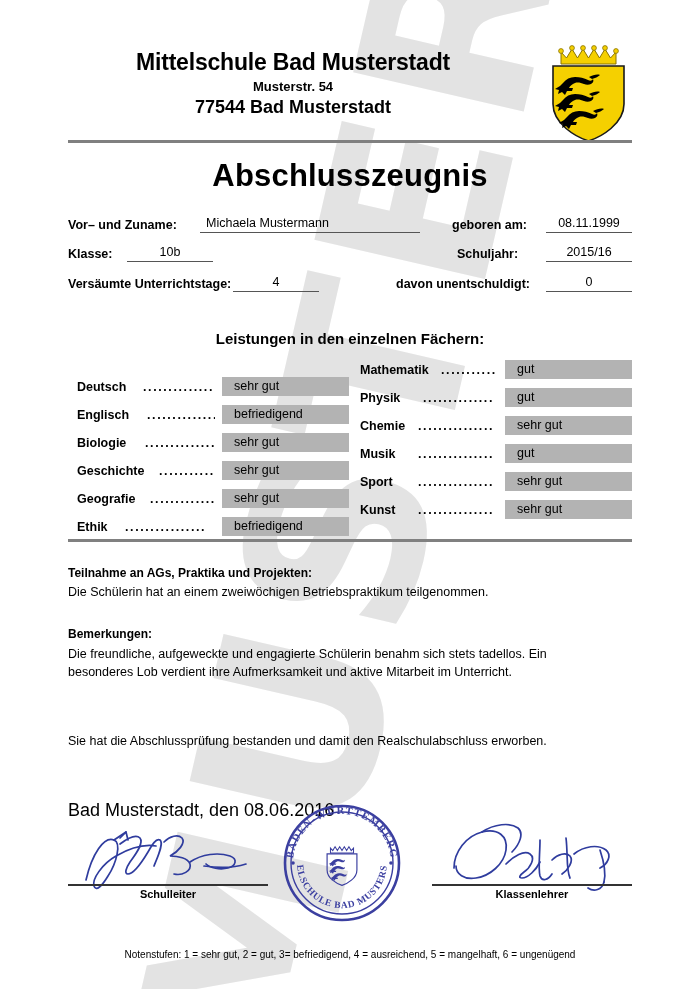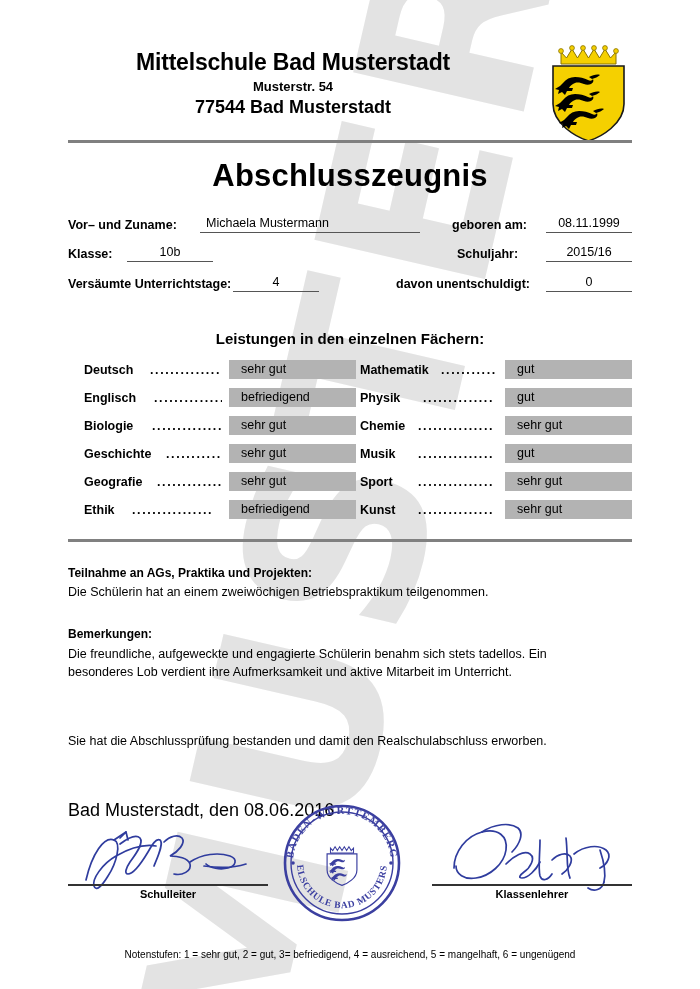--- a/index.html
+++ b/index.html
@@ -140,21 +140,21 @@
     position: absolute;
     left: 68px;
     top: 362px;
     width: 564px;
   }
   .grade-col {
     position: absolute;
     top: 0;
     width: 272px;
   }
-  #grade-col-left  { left: 16px; }
+  #grade-col-left  { left: 9px; margin-top: 17px; }
   #grade-col-right { left: 292px; }
   .grade-row {
     position: relative;
     height: 28px;
   }
   .grade-subject {
     position: absolute;
     left: 0;
     top: 1px;
     font-size: 12.5px;

